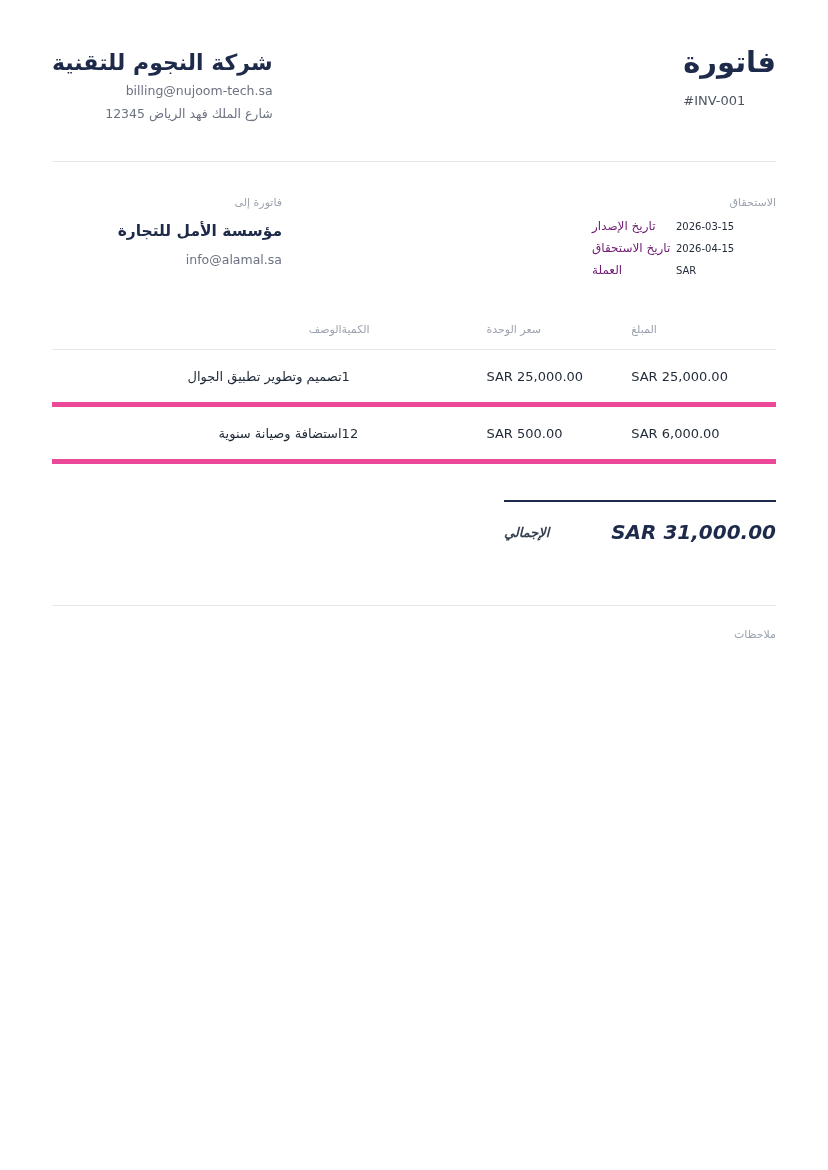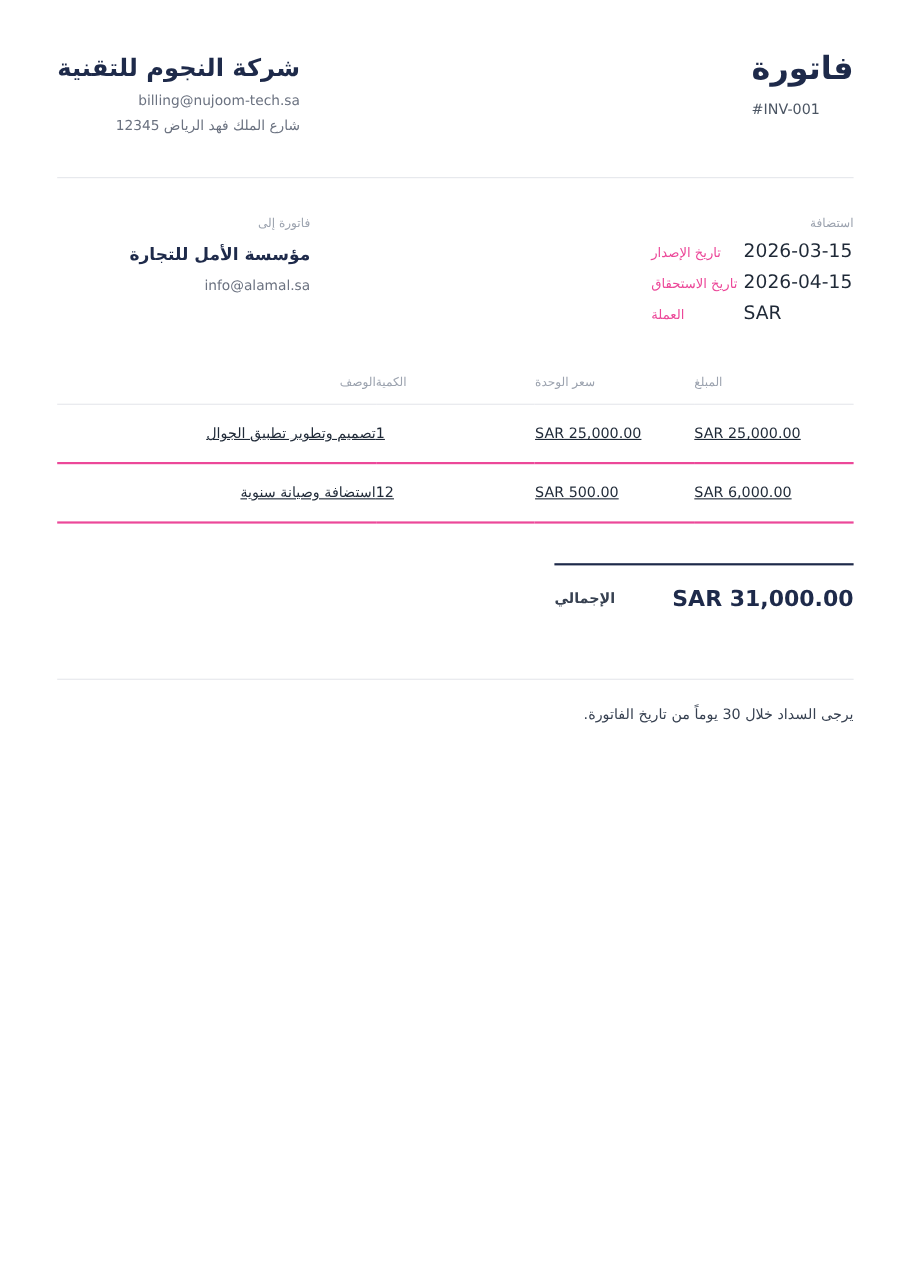--- a/index.html
+++ b/index.html
@@ -110,27 +110,27 @@
   .details .section-label { text-align: right; }
   .detail-row {
     display: flex;
     flex-direction: row;
     justify-content: flex-start;
     align-items: baseline;
     margin-bottom: 8px;
   }
   .detail-key {
     font-size: 12px;
-    color: #ec4899;
+    color: #701a75;
     width: 84px;
     text-align: left;
     order: 2;
   }
   .detail-val {
-    font-size: 17px;
+    font-size: 10px;
     color: #1f2937;
     direction: ltr;
     text-align: left;
     order: 1;
     width: 100px;
   }
 
   
   table.items {
     width: 100%;
@@ -142,40 +142,40 @@
     font-weight: normal;
     color: #9ca3af;
     padding: 0 0 13px 0;
     border-bottom: 1px solid #e5e7eb;
     vertical-align: bottom;
   }
   table.items tbody td {
     font-size: 13px;
     color: #1f2937;
     padding: 19px 0 18px 0;
-    border-bottom: 2px solid #ec4899;
+    border-bottom: 5px solid #ec4899;
     vertical-align: middle;
-    text-decoration: underline;
   }
   .col-desc  { width: 40%; text-align: right; }
   .col-qty   { width: 20%; text-align: left; direction: ltr; margin-left: 44px; }
   .col-price { width: 20%; text-align: left; direction: ltr; }
   .col-amt   { width: 20%; text-align: left; direction: ltr; }
   .desc-cell { font-size: 13.5px; }
 
   
   .totals-wrap {
     display: flex;
     justify-content: flex-start;
     padding-top: 36px;
   }
   .totals {
     width: 272px;
     border-top: 2px solid #1e2a4a;
     padding-top: 18px;
+    font-style: italic;
   }
   .total-row {
     display: flex;
     flex-direction: row;
     justify-content: space-between;
     align-items: center;
   }
   .total-label {
     order: 2;
     font-size: 13px;
@@ -226,21 +226,21 @@
       <div class="company-line">شارع الملك فهد الرياض 12345</div>
     </div>
 
   </div>
 
   <div class="rule rule-header"></div>
 
   <div class="meta">
 
     <div class="details">
-      <div class="section-label">استضافة</div>
+      <div class="section-label">الاستحقاق</div>
 
       <div class="detail-row">
         <div class="detail-key">تاريخ الإصدار</div>
         <div class="detail-val">2026-03-15</div>
       </div>
 
       <div class="detail-row">
         <div class="detail-key">تاريخ الاستحقاق</div>
         <div class="detail-val">2026-04-15</div>
       </div>
@@ -289,16 +289,16 @@
       <div class="total-row">
         <div class="total-label">الإجمالي</div>
         <div class="total-value">SAR 31,000.00</div>
       </div>
     </div>
   </div>
 
   <div class="rule rule-notes"></div>
 
   <div class="notes">
-    <div class="notes-text">يرجى السداد خلال 30 يوماً من تاريخ الفاتورة.</div>
+    <div class="notes-label">ملاحظات</div>
   </div>
 
 </div>
 
 </body></html>

